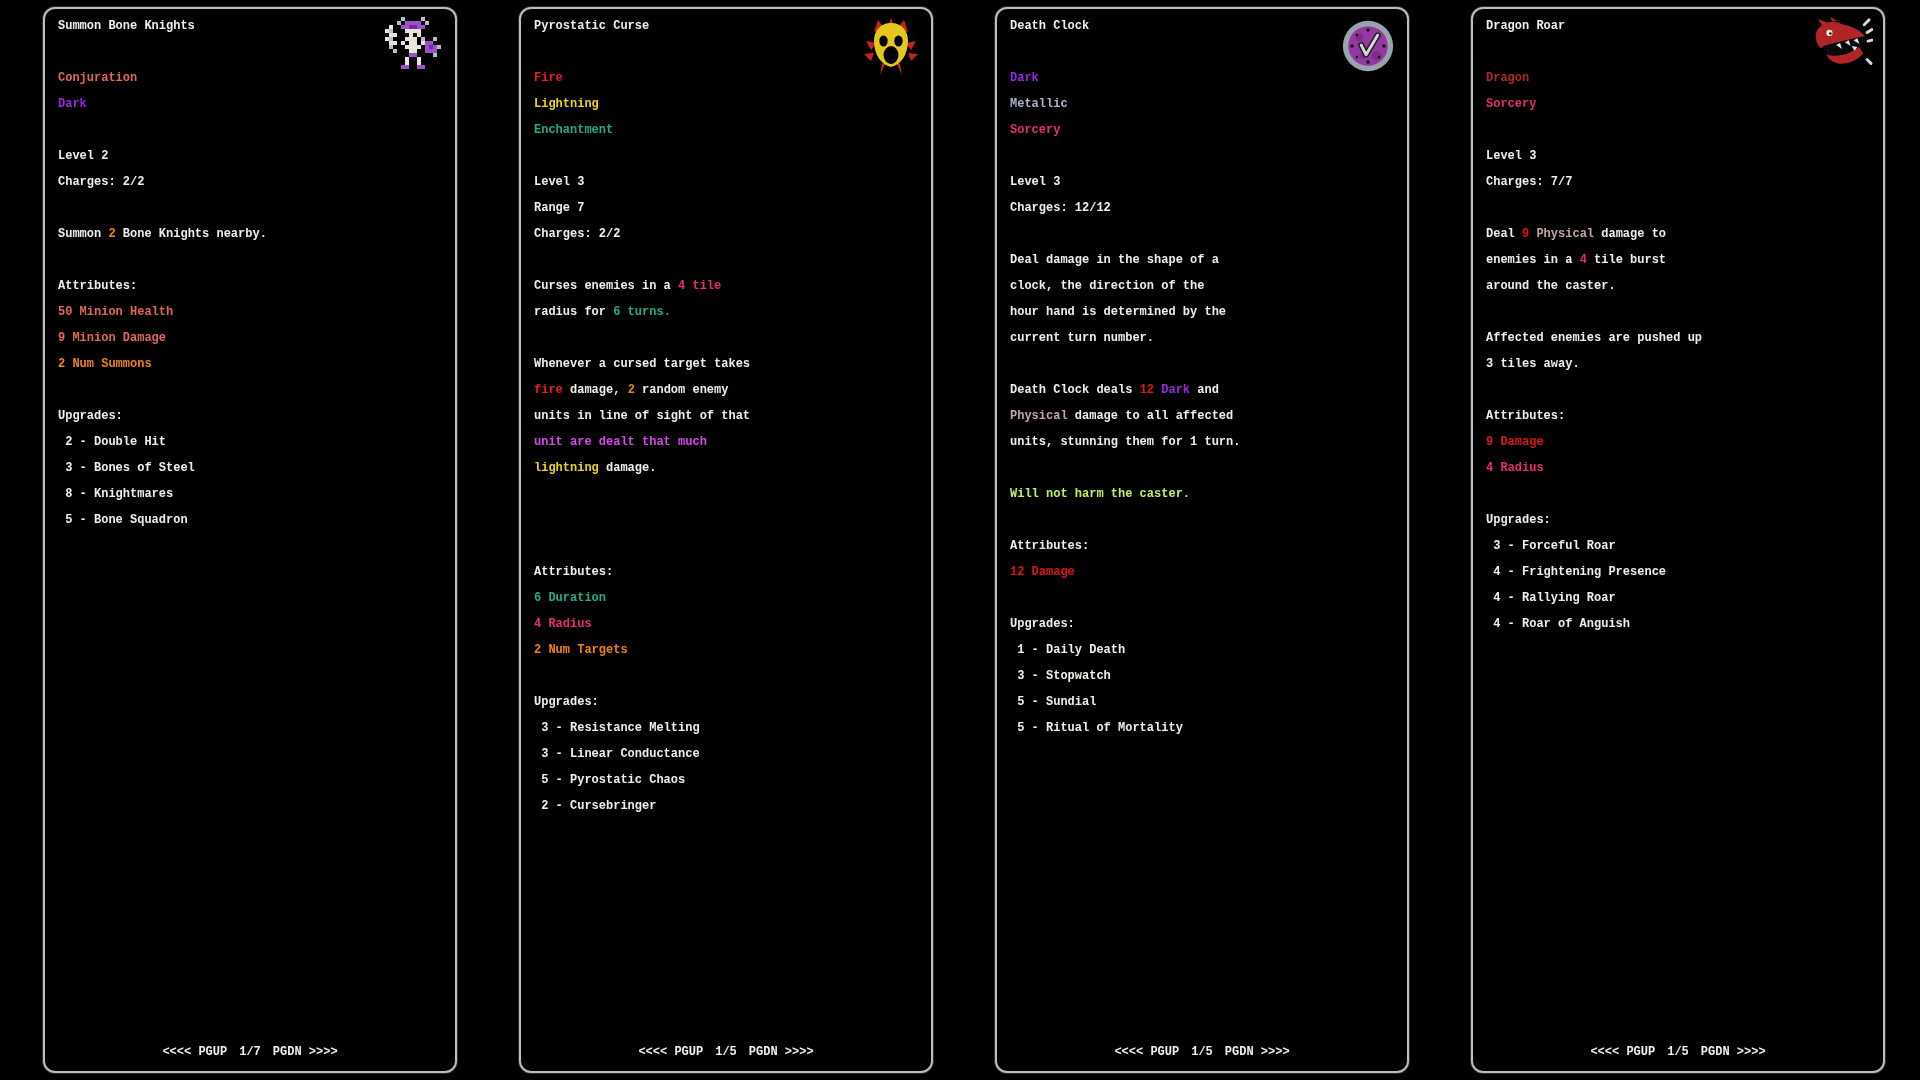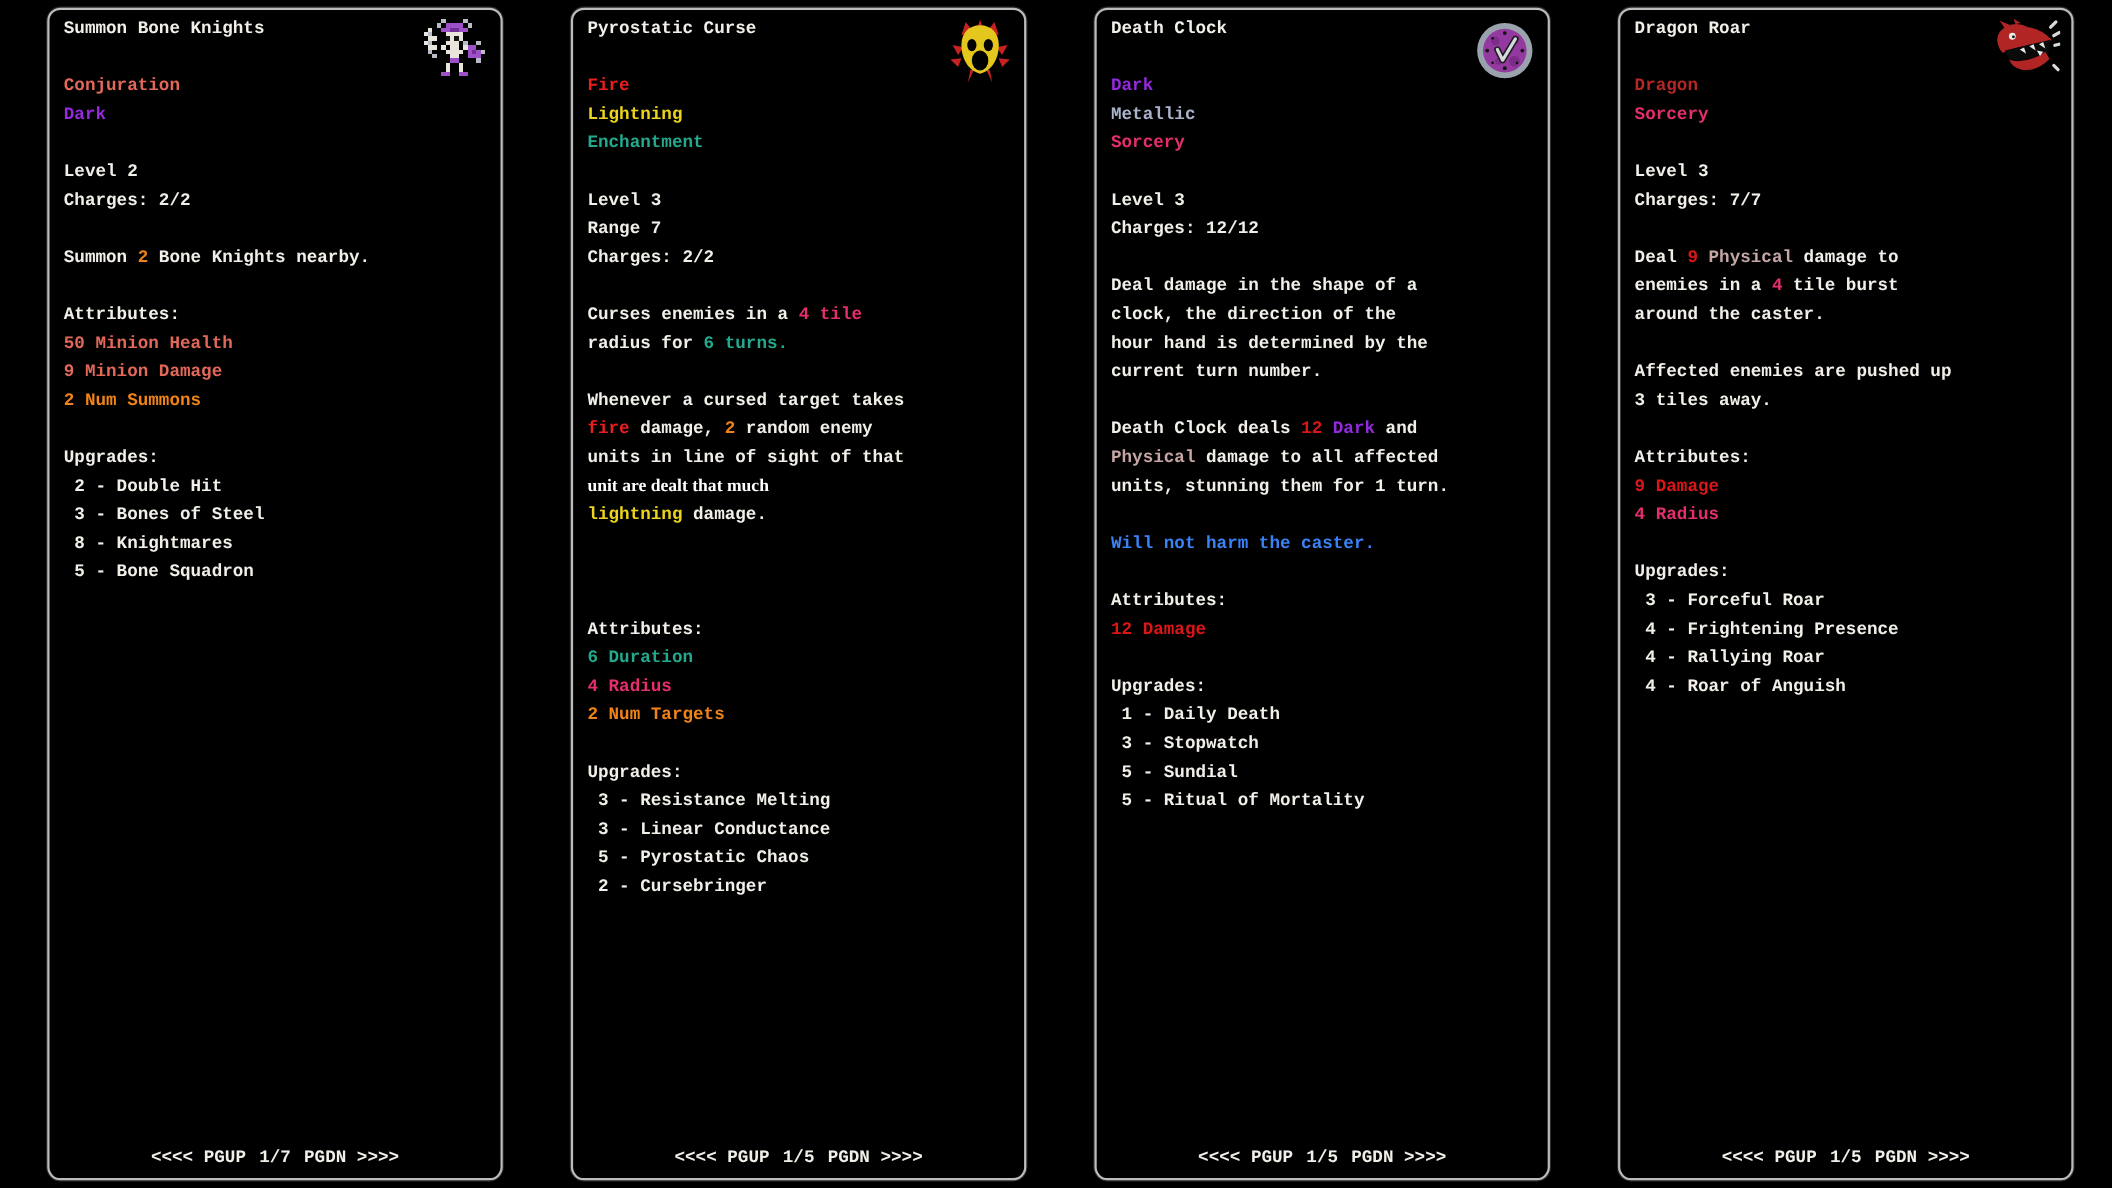--- a/index.html
+++ b/index.html
@@ -22,21 +22,21 @@
     flex: 0 0 414px;
     width: 414px;
     height: 1066px;
     background: #000;
     border: 2px solid #bcbcbc;
     border-radius: 12px;
     box-shadow: 0 0 0 1px rgba(180,180,180,0.25);
     padding: 4px 0 0 13px;
     font-family: "Liberation Mono", "DejaVu Sans Mono", monospace;
     font-weight: 700;
-    font-size: 16px;
+    font-size: 12px;
     color: #f2efe9;
   }
   .row {
     height: 26px;
     line-height: 26px;
     white-space: pre;
   }
   .card-icon {
     position: absolute;
     top: 8px;
@@ -160,21 +160,21 @@
       <div class="row"><span style="color: rgb(242, 239, 233);">Level 3</span></div>
       <div class="row"><span style="color: rgb(242, 239, 233);">Range 7</span></div>
       <div class="row"><span style="color: rgb(242, 239, 233);">Charges: 2/2</span></div>
       <div class="row">&nbsp;</div>
       <div class="row"><span style="color: rgb(242, 239, 233);">Curses enemies in a </span><span style="color: rgb(229, 46, 110);">4 tile</span></div>
       <div class="row"><span style="color: rgb(242, 239, 233);">radius for </span><span style="color: rgb(35, 169, 141);">6 turns.</span></div>
       <div class="row">&nbsp;</div>
       <div class="row"><span style="color: rgb(242, 239, 233);">Whenever a cursed target takes</span></div>
       <div class="row"><span style="color: rgb(234, 30, 30);">fire</span><span style="color: rgb(242, 239, 233);"> damage, </span><span style="color: rgb(239, 131, 24);">2</span><span style="color: rgb(242, 239, 233);"> random enemy</span></div>
       <div class="row"><span style="color: rgb(242, 239, 233);">units in line of sight of that</span></div>
-      <div class="row"><span style="color: #ffffff; font-family: Liberation Serif, serif;">unit are dealt that much</span></div>
+      <div class="row"><span style="color: #d946ef;">unit are dealt that much</span></div>
       <div class="row"><span style="color: rgb(236, 212, 28);">lightning</span><span style="color: rgb(242, 239, 233);"> damage.</span></div>
       <div class="row">&nbsp;</div>
       <div class="row">&nbsp;</div>
       <div class="row">&nbsp;</div>
       <div class="row"><span style="color: rgb(242, 239, 233);">Attributes:</span></div>
       <div class="row"><span style="color: rgb(35, 169, 141);">6 Duration</span></div>
       <div class="row"><span style="color: rgb(229, 46, 110);">4 Radius</span></div>
       <div class="row"><span style="color: rgb(239, 131, 24);">2 Num Targets</span></div>
       <div class="row">&nbsp;</div>
       <div class="row"><span style="color: rgb(242, 239, 233);">Upgrades:</span></div>
@@ -216,21 +216,21 @@
       <div class="row">&nbsp;</div>
       <div class="row"><span style="color: rgb(242, 239, 233);">Deal damage in the shape of a</span></div>
       <div class="row"><span style="color: rgb(242, 239, 233);">clock, the direction of the</span></div>
       <div class="row"><span style="color: rgb(242, 239, 233);">hour hand is determined by the</span></div>
       <div class="row"><span style="color: rgb(242, 239, 233);">current turn number.</span></div>
       <div class="row">&nbsp;</div>
       <div class="row"><span style="color: rgb(242, 239, 233);">Death Clock deals </span><span style="color: rgb(220, 22, 22);">12</span><span style="color: rgb(242, 239, 233);"> </span><span style="color: rgb(148, 41, 221);">Dark</span><span style="color: rgb(242, 239, 233); text-align: right;"> and</span></div>
       <div class="row"><span style="color: rgb(198, 165, 165);">Physical</span><span style="color: rgb(242, 239, 233);"> damage to all affected</span></div>
       <div class="row"><span style="color: rgb(242, 239, 233);">units, stunning them for 1 turn.</span></div>
       <div class="row">&nbsp;</div>
-      <div class="row"><span style="color: #3b82f6;">Will not harm the caster.</span></div>
+      <div class="row"><span style="color: #bef264;">Will not harm the caster.</span></div>
       <div class="row">&nbsp;</div>
       <div class="row"><span style="color: rgb(242, 239, 233);">Attributes:</span></div>
       <div class="row"><span style="color: rgb(220, 22, 22);">12 Damage</span></div>
       <div class="row">&nbsp;</div>
       <div class="row"><span style="color: rgb(242, 239, 233);">Upgrades:</span></div>
       <div class="row"><span style="color: rgb(242, 239, 233);"> 1 - Daily Death</span></div>
       <div class="row"><span style="color: rgb(242, 239, 233);"> 3 - Stopwatch</span></div>
       <div class="row"><span style="color: rgb(242, 239, 233);"> 5 - Sundial</span></div>
       <div class="row"><span style="color: rgb(242, 239, 233);"> 5 - Ritual of Mortality</span></div>
       <div class="pager"><span class="pg-btn">&lt;&lt;&lt;&lt; PGUP</span><span class="pg-page">1/5</span><span class="pg-btn">PGDN &gt;&gt;&gt;&gt;</span></div>

